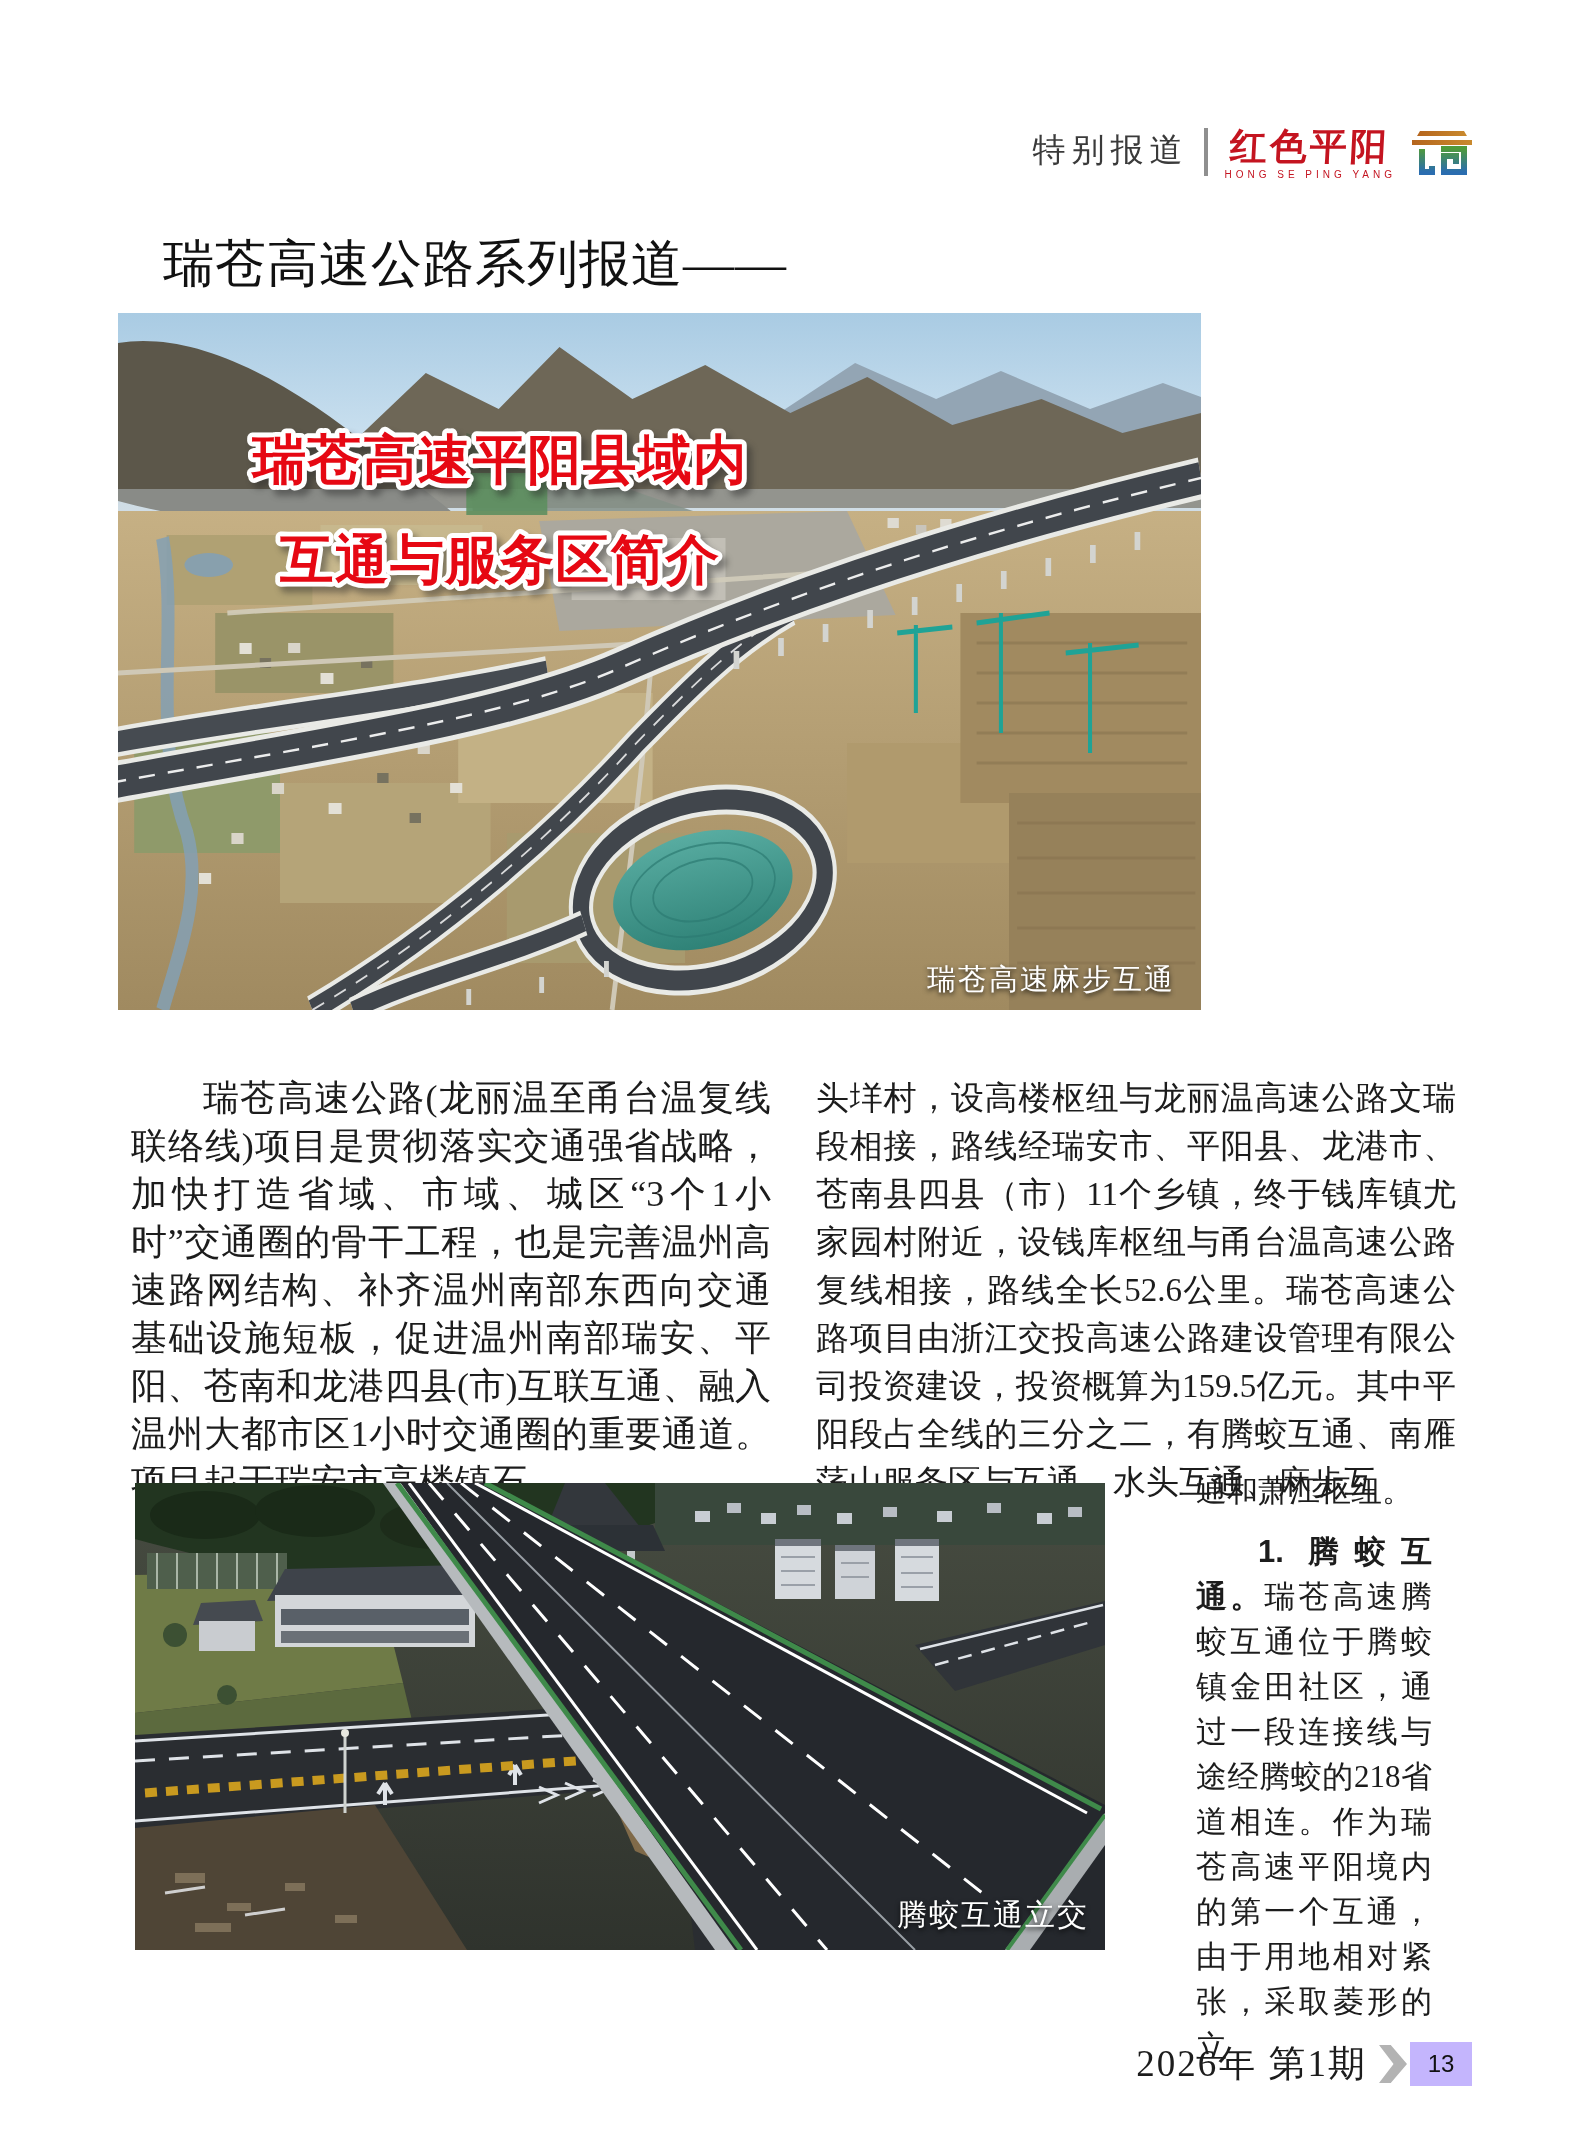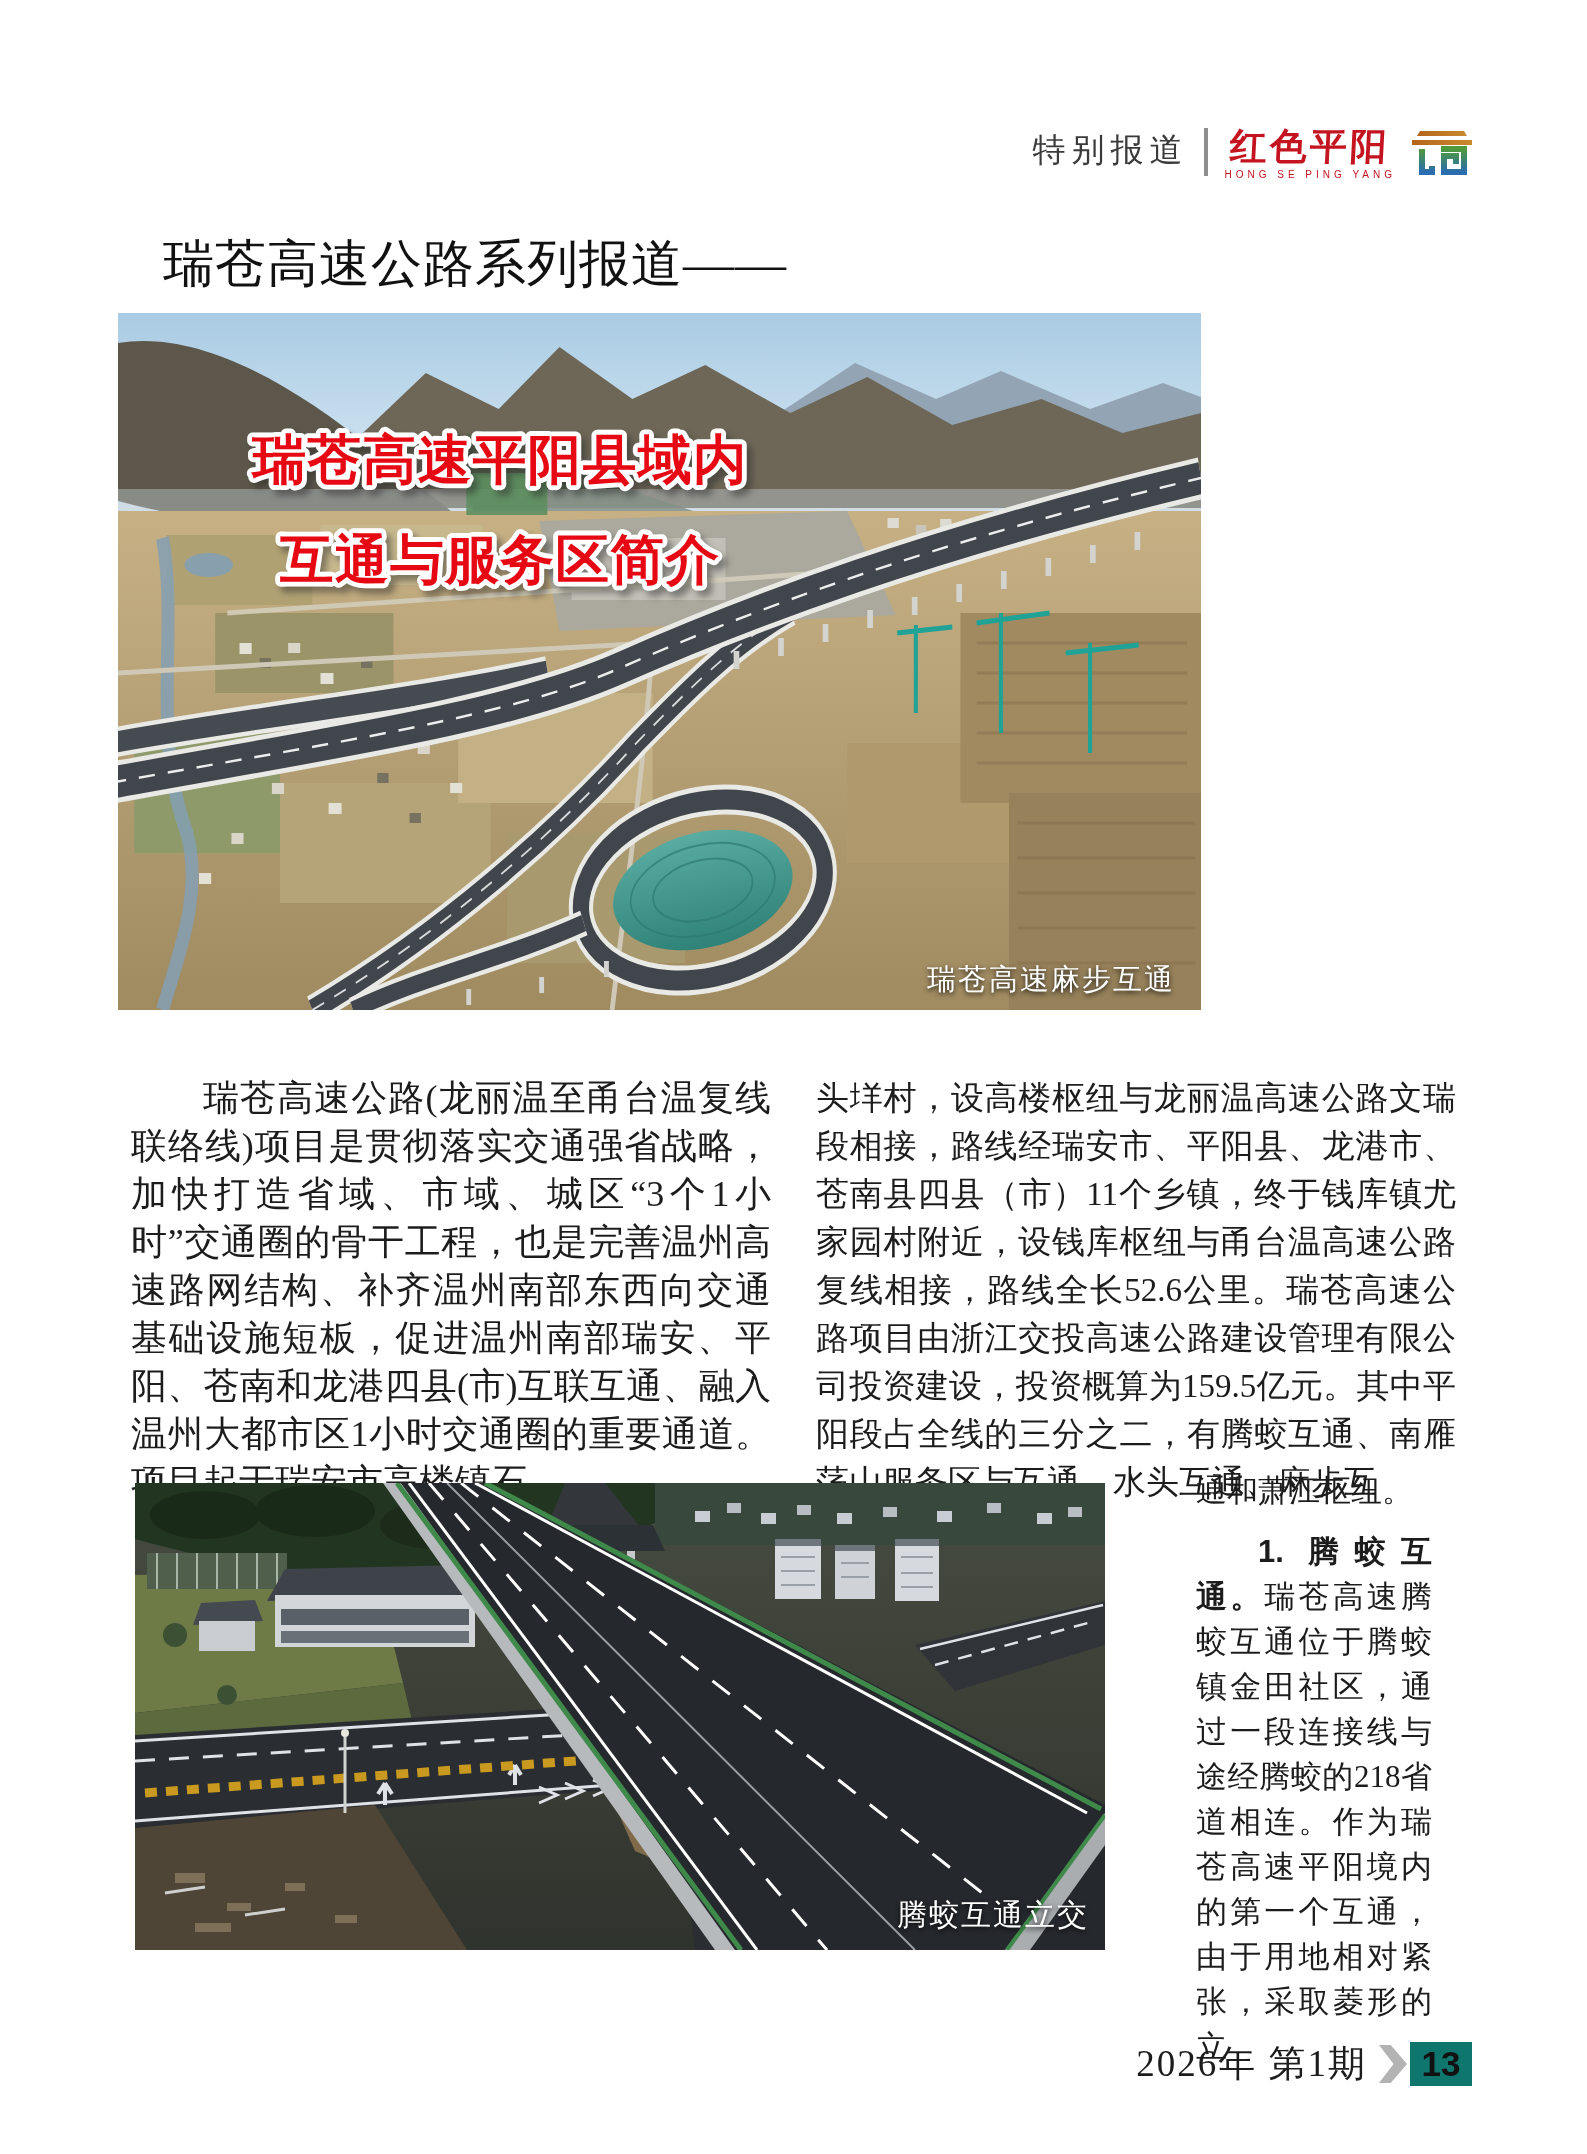--- a/index.html
+++ b/index.html
@@ -41,22 +41,22 @@
   .col-narrow{left:1180px;top:1452px;width:268px;font-size:31px;line-height:45px;}
   .indent{text-indent:2em;}
   .item-label{font-family:"Liberation Sans","DejaVu Sans",sans-serif;font-weight:bold;}
 
   
   .footer{position:absolute;top:2006px;right:115px;display:flex;align-items:center;gap:12px;margin-top:33px;}
   .footer-issue{font-size:37px;color:#1c1c1c;letter-spacing:2px;}
   .page-badge{display:flex;align-items:center;}
   .badge-arrow{width:28px;height:38px;background:#b3b3b3;margin-right:3px;
                clip-path:polygon(0 0,42% 0,100% 50%,42% 100%,0 100%,52% 50%);}
-  .badge-num{min-width:62px;height:44px;background:#0f766e;color:#111;
-             font-family:"Liberation Sans","DejaVu Sans",sans-serif;font-weight:bold;font-size:35px;
+  .badge-num{min-width:62px;height:44px;background:#c4b5fd;color:#111;
+             font-family:"Liberation Sans","DejaVu Sans",sans-serif;font-weight:normal;font-size:24px;
              display:flex;align-items:center;justify-content:center;}
 </style>
 </head>
 <body>
 
 <div class="page">
 
   <div class="header">
     <span class="section-label">特别报道</span>
     <span class="header-divider"></span>

